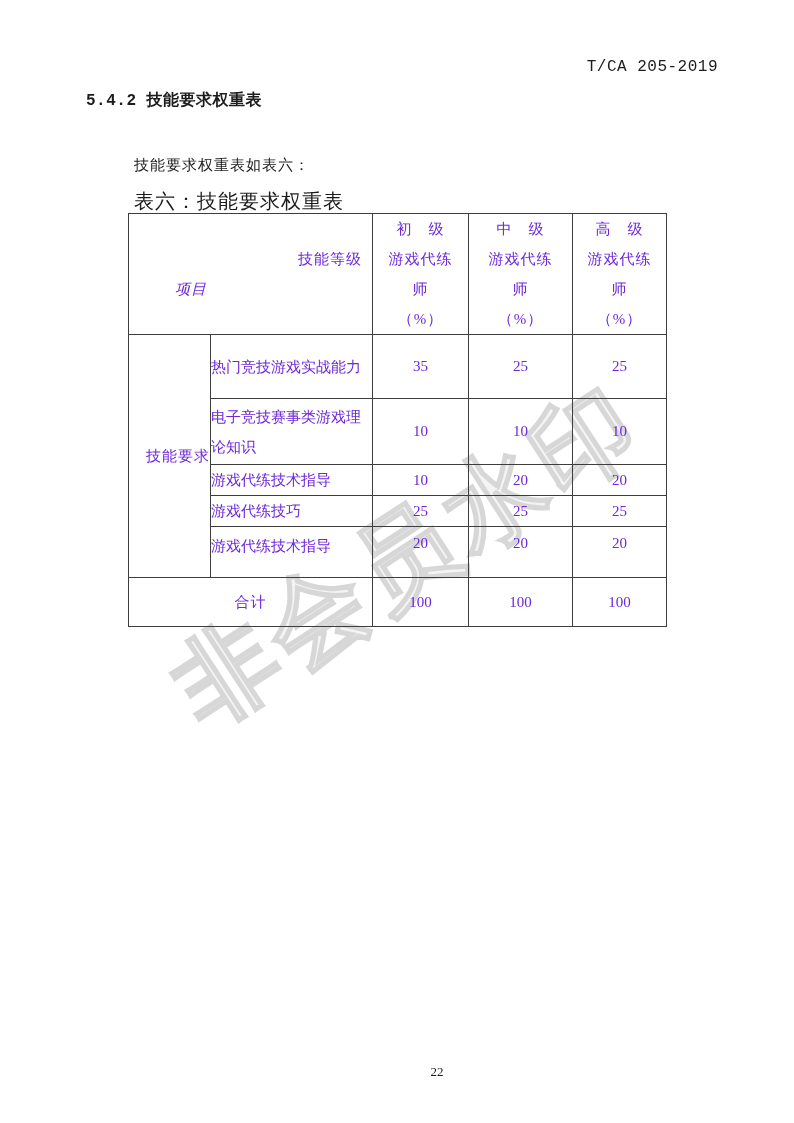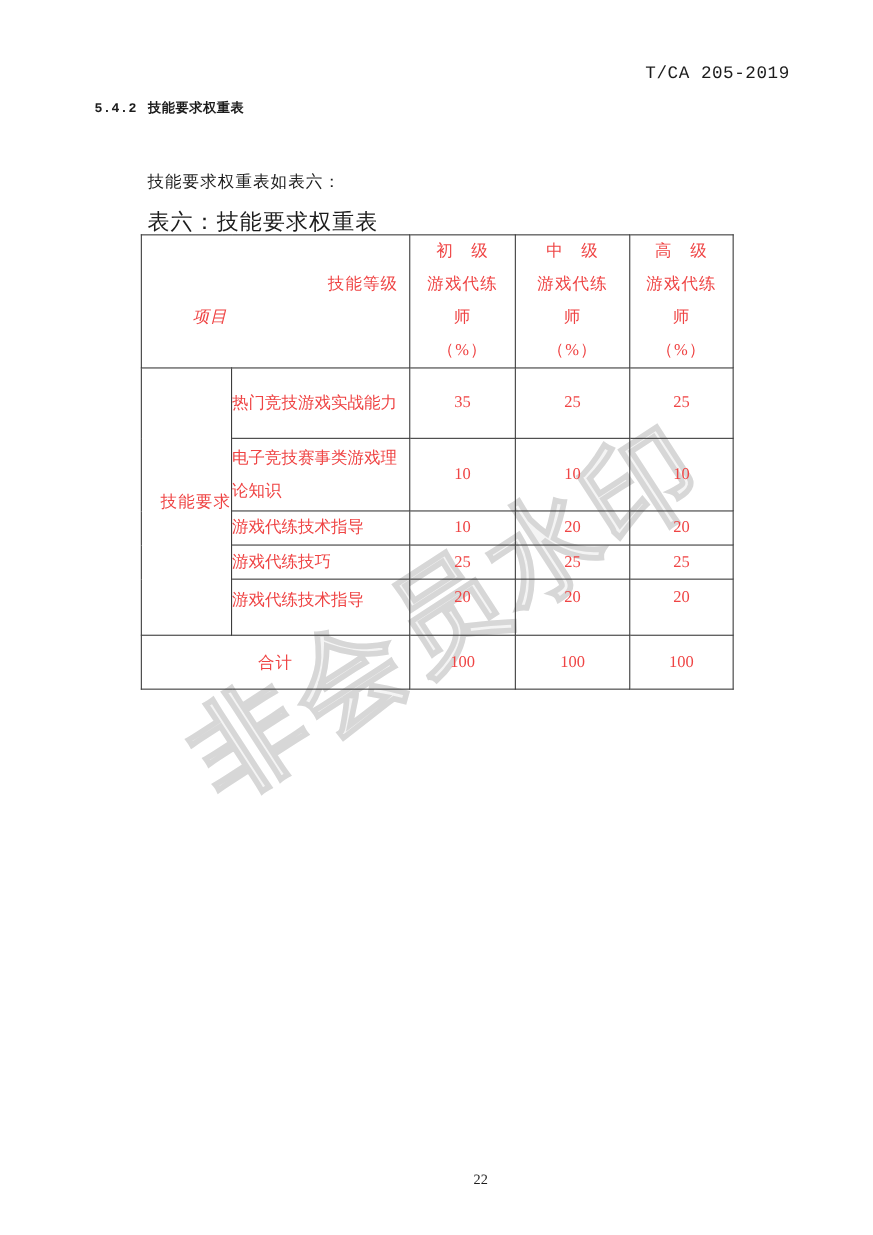--- a/index.html
+++ b/index.html
@@ -34,40 +34,40 @@
   .doc-code{
     top:58px;right:76px;
     font-family:"Liberation Mono","DejaVu Sans Mono",monospace;
     font-size:16px;
     letter-spacing:0.5px;
   }
   .heading{
     top:90px;left:86px;
     font-family:"Liberation Sans","DejaVu Sans",sans-serif;
     font-weight:bold;
-    font-size:12px;
+    font-size:16px;
     letter-spacing:0.5px;
   }
   .heading .num{margin-right:10px;font-family:"Liberation Mono","DejaVu Sans Mono",monospace;}
   .intro{top:156px;left:134px;font-size:15px;letter-spacing:1px;}
   .caption{top:188px;left:134px;font-size:20px;letter-spacing:1px;}
 
   table.weight{
     position:absolute;z-index:1;
     left:128px;top:213px;
     width:538px;
     border-collapse:collapse;
     table-layout:fixed;
     background:transparent;
   }
   table.weight td{
     border:1px solid #3d3d3d;
     padding:0;
     font-size:15px;
-    color:#ef4444;
+    color:#6d28d9;
     background:transparent;
   }
   tr.row-header{height:120px;}
   tr.row-r0{height:64px;}
   tr.row-r1{height:66px;font-family:Liberation Serif, serif;}
   tr.row-r2{height:30px;}
   tr.row-r3{height:30px;}
   tr.row-r4{height:51px;}
   tr.row-total{height:49px;}
 

